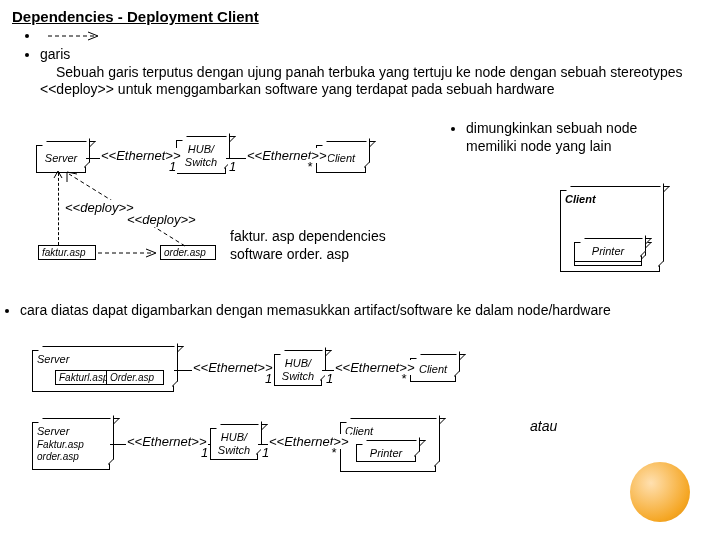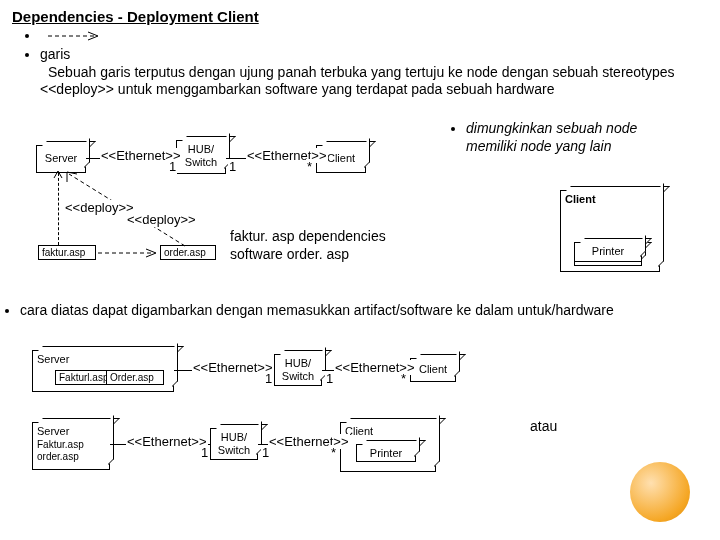--- a/index.html
+++ b/index.html
@@ -22,30 +22,31 @@
   ul.bullets {
     list-style: disc;
     margin: 2px 0 0 0;
     padding-left: 28px;
   }
   ul.bullets > li {
     margin: 0 0 1px 0;
     line-height: 1.25;
   }
   .indent {
-    margin-left: 8px;
+    margin-left: 16px;
   }
   .dashed-arrow {
     display: inline-block;
     vertical-align: middle;
     margin-left: 6px;
   }
   .diagram {
     border: none;
     position: relative;
+    font-style: italic;
   }
   .node-box {
     position: absolute;
     border: 1px solid #000;
     background: #fff;
     font-size: 11px;
     text-align: center;
     box-sizing: border-box;
     line-height: 1.15;
     padding: 2px;
@@ -129,21 +130,21 @@
         </svg>
     </span>
   </li>
   <li>
     <span>garis</span><br>
     <span class="indent">Sebuah garis terputus dengan ujung panah terbuka yang tertuju ke node dengan sebuah stereotypes &lt;&lt;deploy&gt;&gt; untuk menggambarkan software yang terdapat pada sebuah hardware</span>
   </li>
 </ul>
 
 <div style="position:absolute; left:446px; top:118px; width:240px;">
-  <ul class="bullets" style="padding-left:20px;font-style:italic;">
+  <ul class="bullets" style="padding-left:20px;">
     <li class="note">dimungkinkan sebuah node memiliki node yang lain</li>
   </ul>
 </div>
 
 <div class="diagram" style="position:absolute; left:28px; top:140px; width:360px; height:140px;">
   <div class="node-box node-3d" style="left:8px; top:5px; width:50px; height:28px; padding-top:6px;">Server</div>
   <div class="node-box node-3d" style="left:148px; top:0px; width:50px; height:34px; white-space:pre;">HUB/
 Switch</div>
   <div class="node-box node-3d" style="left:288px; top:5px; width:50px; height:28px; padding-top:6px;">Client</div>
   <div class="assoc-line" style="left:58px; top:18px; width:90px;"></div>
@@ -178,21 +179,21 @@
 
 <div style="position:absolute; left:230px; top:228px; width:210px;" class="note">faktur. asp dependencies software order. asp</div>
 
 <div class="diagram" style="position:absolute; left:560px; top:190px; width:110px; height:90px;">
   <div class="node-box node-3d" style="left:0; top:0; width:100px; height:82px; text-align:left; padding:2px 4px; font-weight:bold;">Client</div>
   <div class="node-box node-3d" style="left:14px; top:20px; width:68px; height:20px; z-index:2;margin-top:36px;">Modem</div>
   <div class="node-box node-3d" style="left:14px; top:52px; width:68px; height:20px; z-index:2;">Printer</div>
 </div>
 
 <ul class="bullets" style="position:absolute; left:0px; top:300px; width:660px; padding-left:20px;">
-  <li class="note">cara diatas dapat digambarkan dengan memasukkan artifact/software ke dalam untuk/hardware</li>
+  <li class="note">cara diatas dapat digambarkan dengan memasukkan artifact/software ke dalam node/hardware</li>
 </ul>
 
 <div class="diagram" style="position:absolute; left:32px; top:350px; width:430px; height:60px;">
   <div class="node-box node-3d" style="left:0; top:0; width:142px; height:42px; text-align:left; padding:2px 4px;">Server</div>
   <div class="artifact" style="left:6px; top:20px; width:60px; z-index:2;margin-left:17px;">Fakturl.asp</div>
   <div class="artifact" style="left:74px; top:20px; width:58px; z-index:2;">Order.asp</div>
   <div class="node-box node-3d" style="left:242px; top:4px; width:48px; height:32px; white-space:pre;">HUB/
 Switch</div>
   <div class="node-box node-3d" style="left:378px; top:8px; width:46px; height:24px; padding-top:4px;">Client</div>
   <div class="assoc-line" style="left:142px; top:20px; width:100px;"></div>
@@ -216,15 +217,15 @@
   <div class="node-box node-3d" style="left:324px; top:22px; width:60px; height:18px; z-index:2;">Printer</div>
   <div class="assoc-line" style="left:78px; top:22px; width:100px;"></div>
   <div class="assoc-line" style="left:226px; top:22px; width:82px;"></div>
   <div class="lbl" style="left:94px; top:12px;">&lt;&lt;Ethernet&gt;&gt;</div>
   <div class="lbl" style="left:236px; top:12px;">&lt;&lt;Ethernet&gt;&gt;</div>
   <div class="lbl" style="left:168px; top:23px;">1</div>
   <div class="lbl" style="left:229px; top:23px;">1</div>
   <div class="lbl" style="left:298px; top:23px;">*</div>
 </div>
 
-<div style="position:absolute; left:530px; top:418px;" class="note">atau</div>
+<div style="position:absolute; left:530px; top:418px;font-style:italic;" class="note">atau</div>
 
 <div class="orange-circle"></div>
 
 </body></html>

